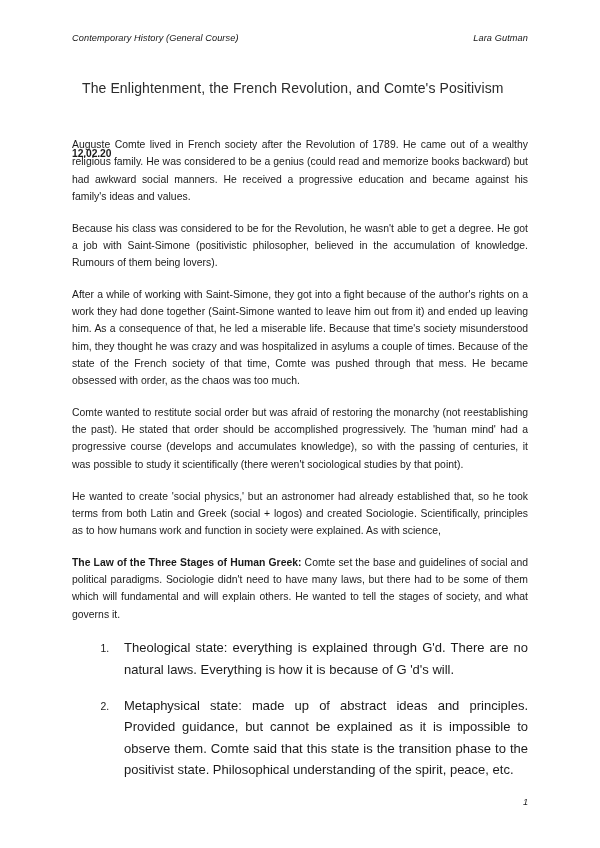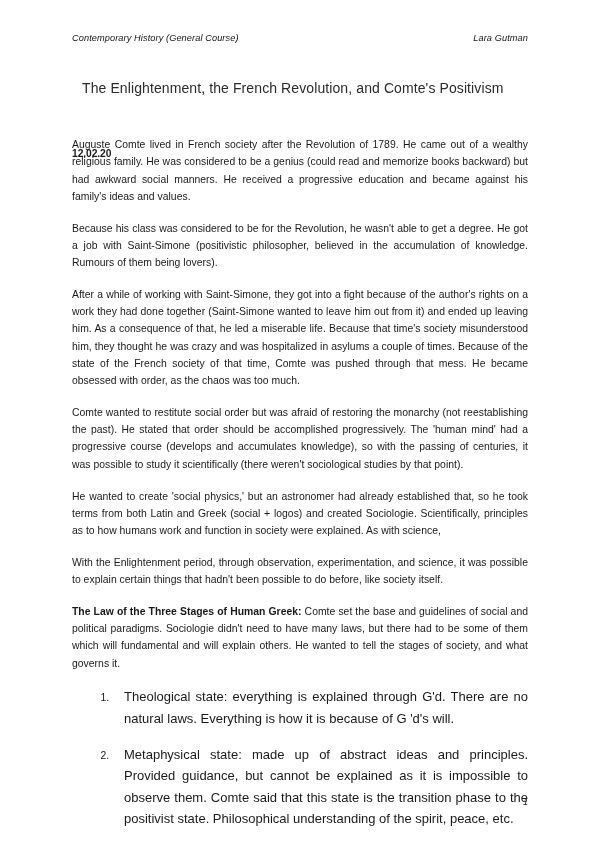--- a/index.html
+++ b/index.html
@@ -132,21 +132,20 @@
 
   <div class="doc-date">12.02.20</div>
 
   <div class="body-block">
 
     <p class="para">Auguste Comte lived in French society after the Revolution of 1789. He came out of a wealthy religious family. He was considered to be a genius (could read and memorize books backward) but had awkward social manners. He received a progressive education and became against his family's ideas and values.</p>
     <p class="para">Because his class was considered to be for the Revolution, he wasn't able to get a degree. He got a job with Saint-Simone (positivistic philosopher, believed in the accumulation of knowledge. Rumours of them being lovers).</p>
     <p class="para">After a while of working with Saint-Simone, they got into a fight because of the author's rights on a work they had done together (Saint-Simone wanted to leave him out from it) and ended up leaving him. As a consequence of that, he led a miserable life. Because that time's society misunderstood him, they thought he was crazy and was hospitalized in asylums a couple of times. Because of the state of the French society of that time, Comte was pushed through that mess. He became obsessed with order, as the chaos was too much.</p>
     <p class="para">Comte wanted to restitute social order but was afraid of restoring the monarchy (not reestablishing the past). He stated that order should be accomplished progressively. The 'human mind' had a progressive course (develops and accumulates knowledge), so with the passing of centuries, it was possible to study it scientifically (there weren't sociological studies by that point).</p>
     <p class="para">He wanted to create 'social physics,' but an astronomer had already established that, so he took terms from both Latin and Greek (social + logos) and created Sociologie. Scientifically, principles as to how humans work and function in society were explained. As with science,</p>
-    <p class="para">With the Enlightenment period, through observation, experimentation, and science, it was possible to explain certain things that hadn't been possible to do before, like society itself.</p>
 
     <p class="para"><span class="lead-bold">The Law of the Three Stages of Human Greek:</span><span> Comte set the base and guidelines of social and political paradigms. Sociologie didn't need to have many laws, but there had to be some of them which will fundamental and will explain others. He wanted to tell the stages of society, and what governs it.</span></p>
 
     <ol class="stages">
       <li>Theological state: everything is explained through G'd. There are no natural laws. Everything is how it is because of G 'd's will.</li>
       <li>Metaphysical state: made up of abstract ideas and principles. Provided guidance, but cannot be explained as it is impossible to observe them. Comte said that this state is the transition phase to the positivist state. Philosophical understanding of the spirit, peace, etc.</li>
     </ol>
 
   </div>
 

